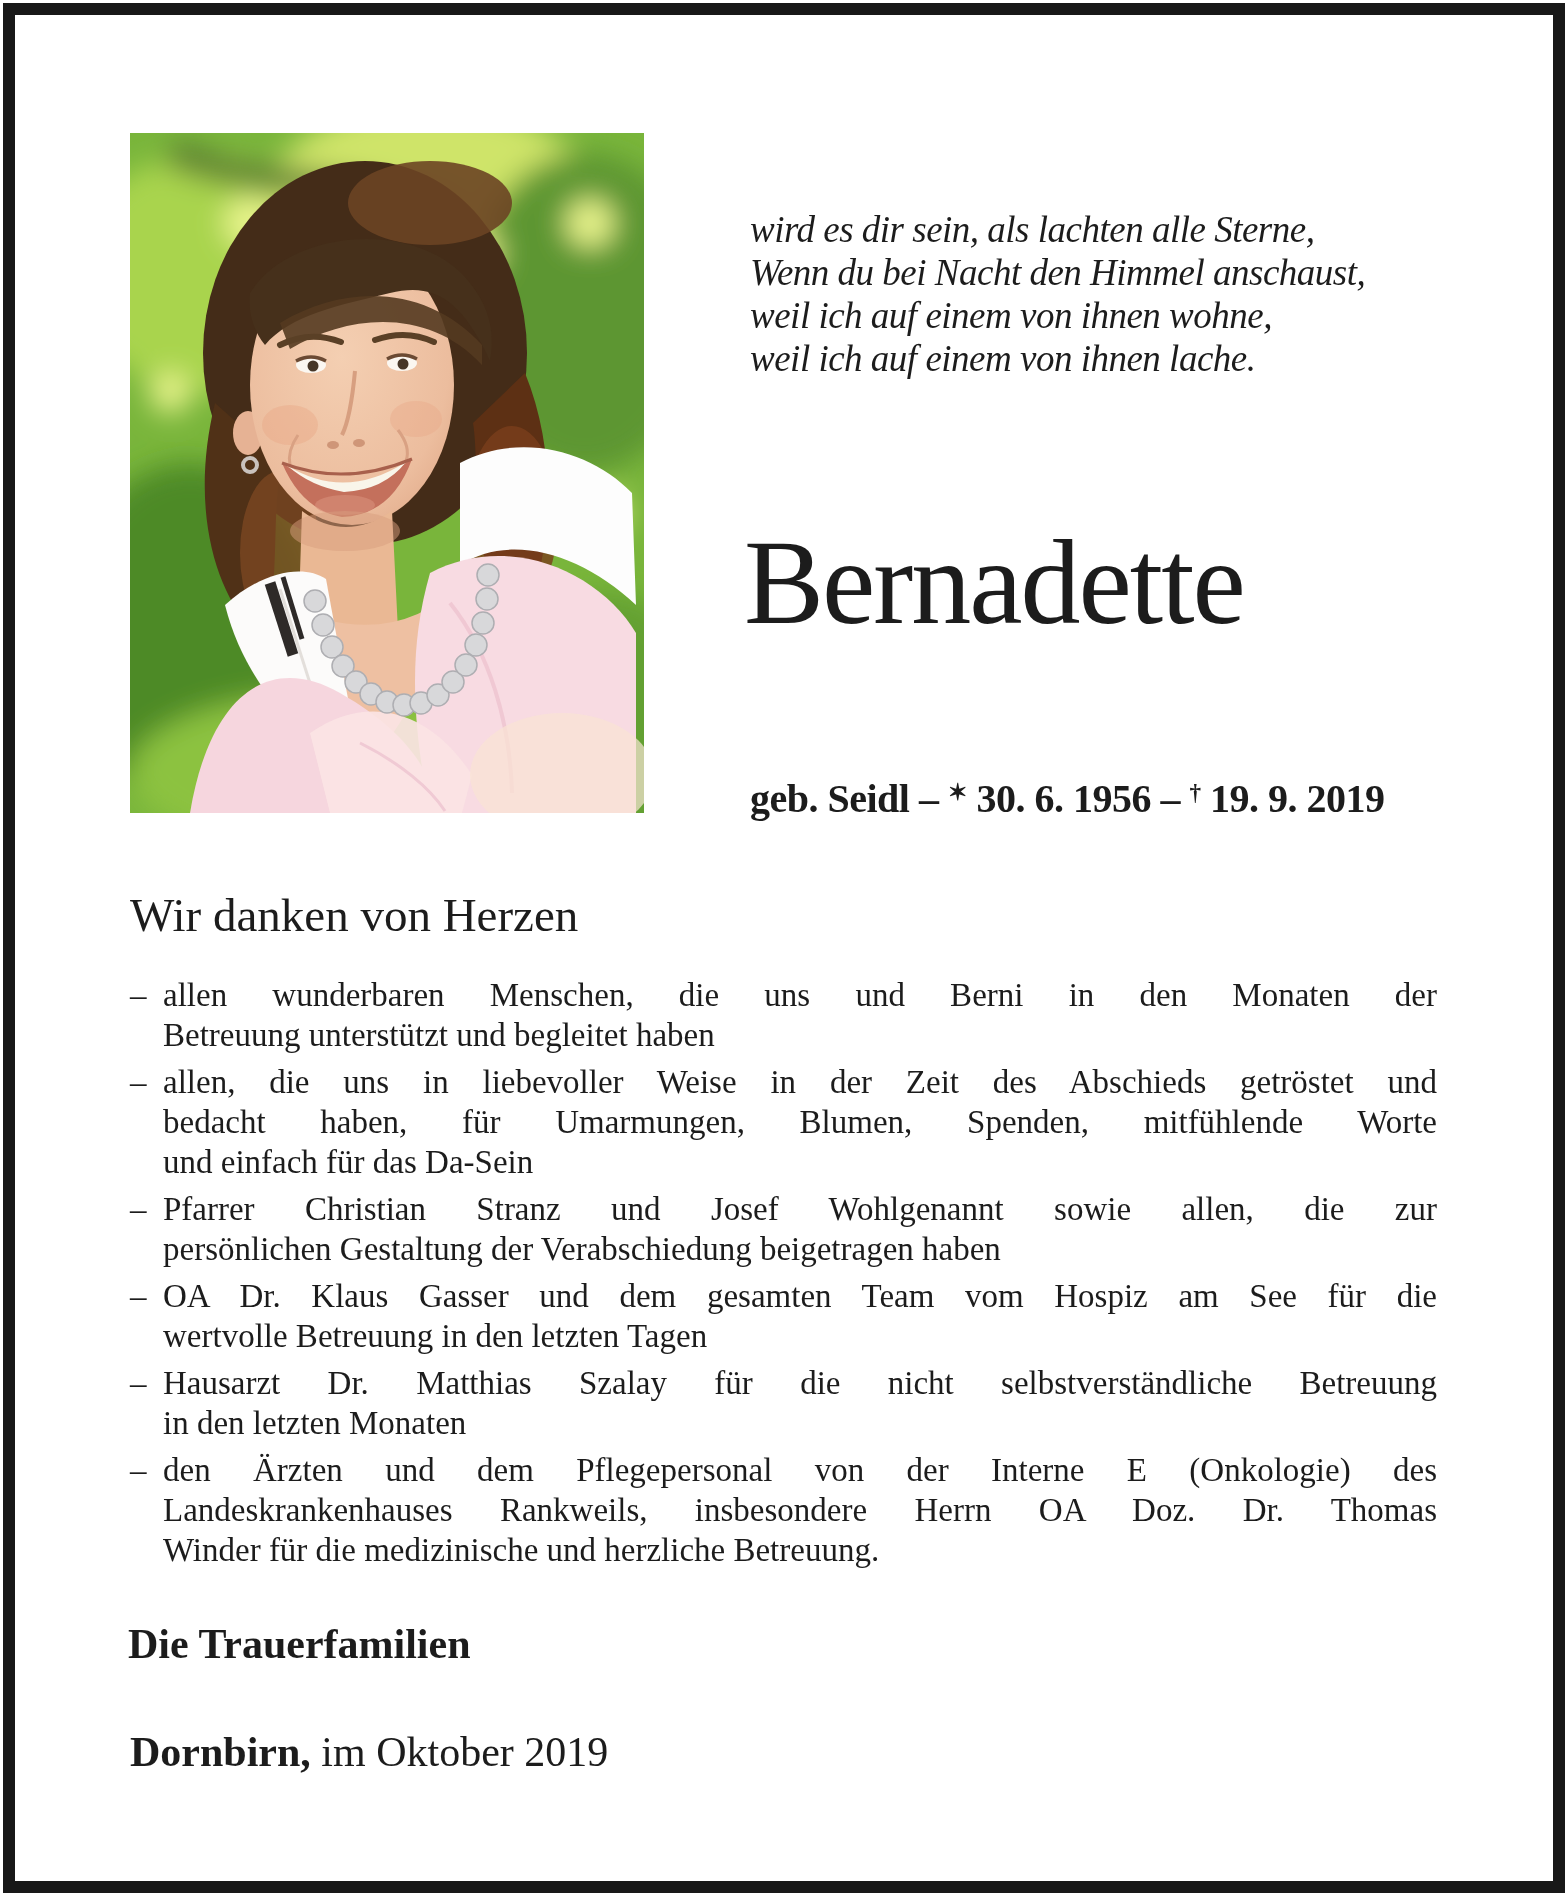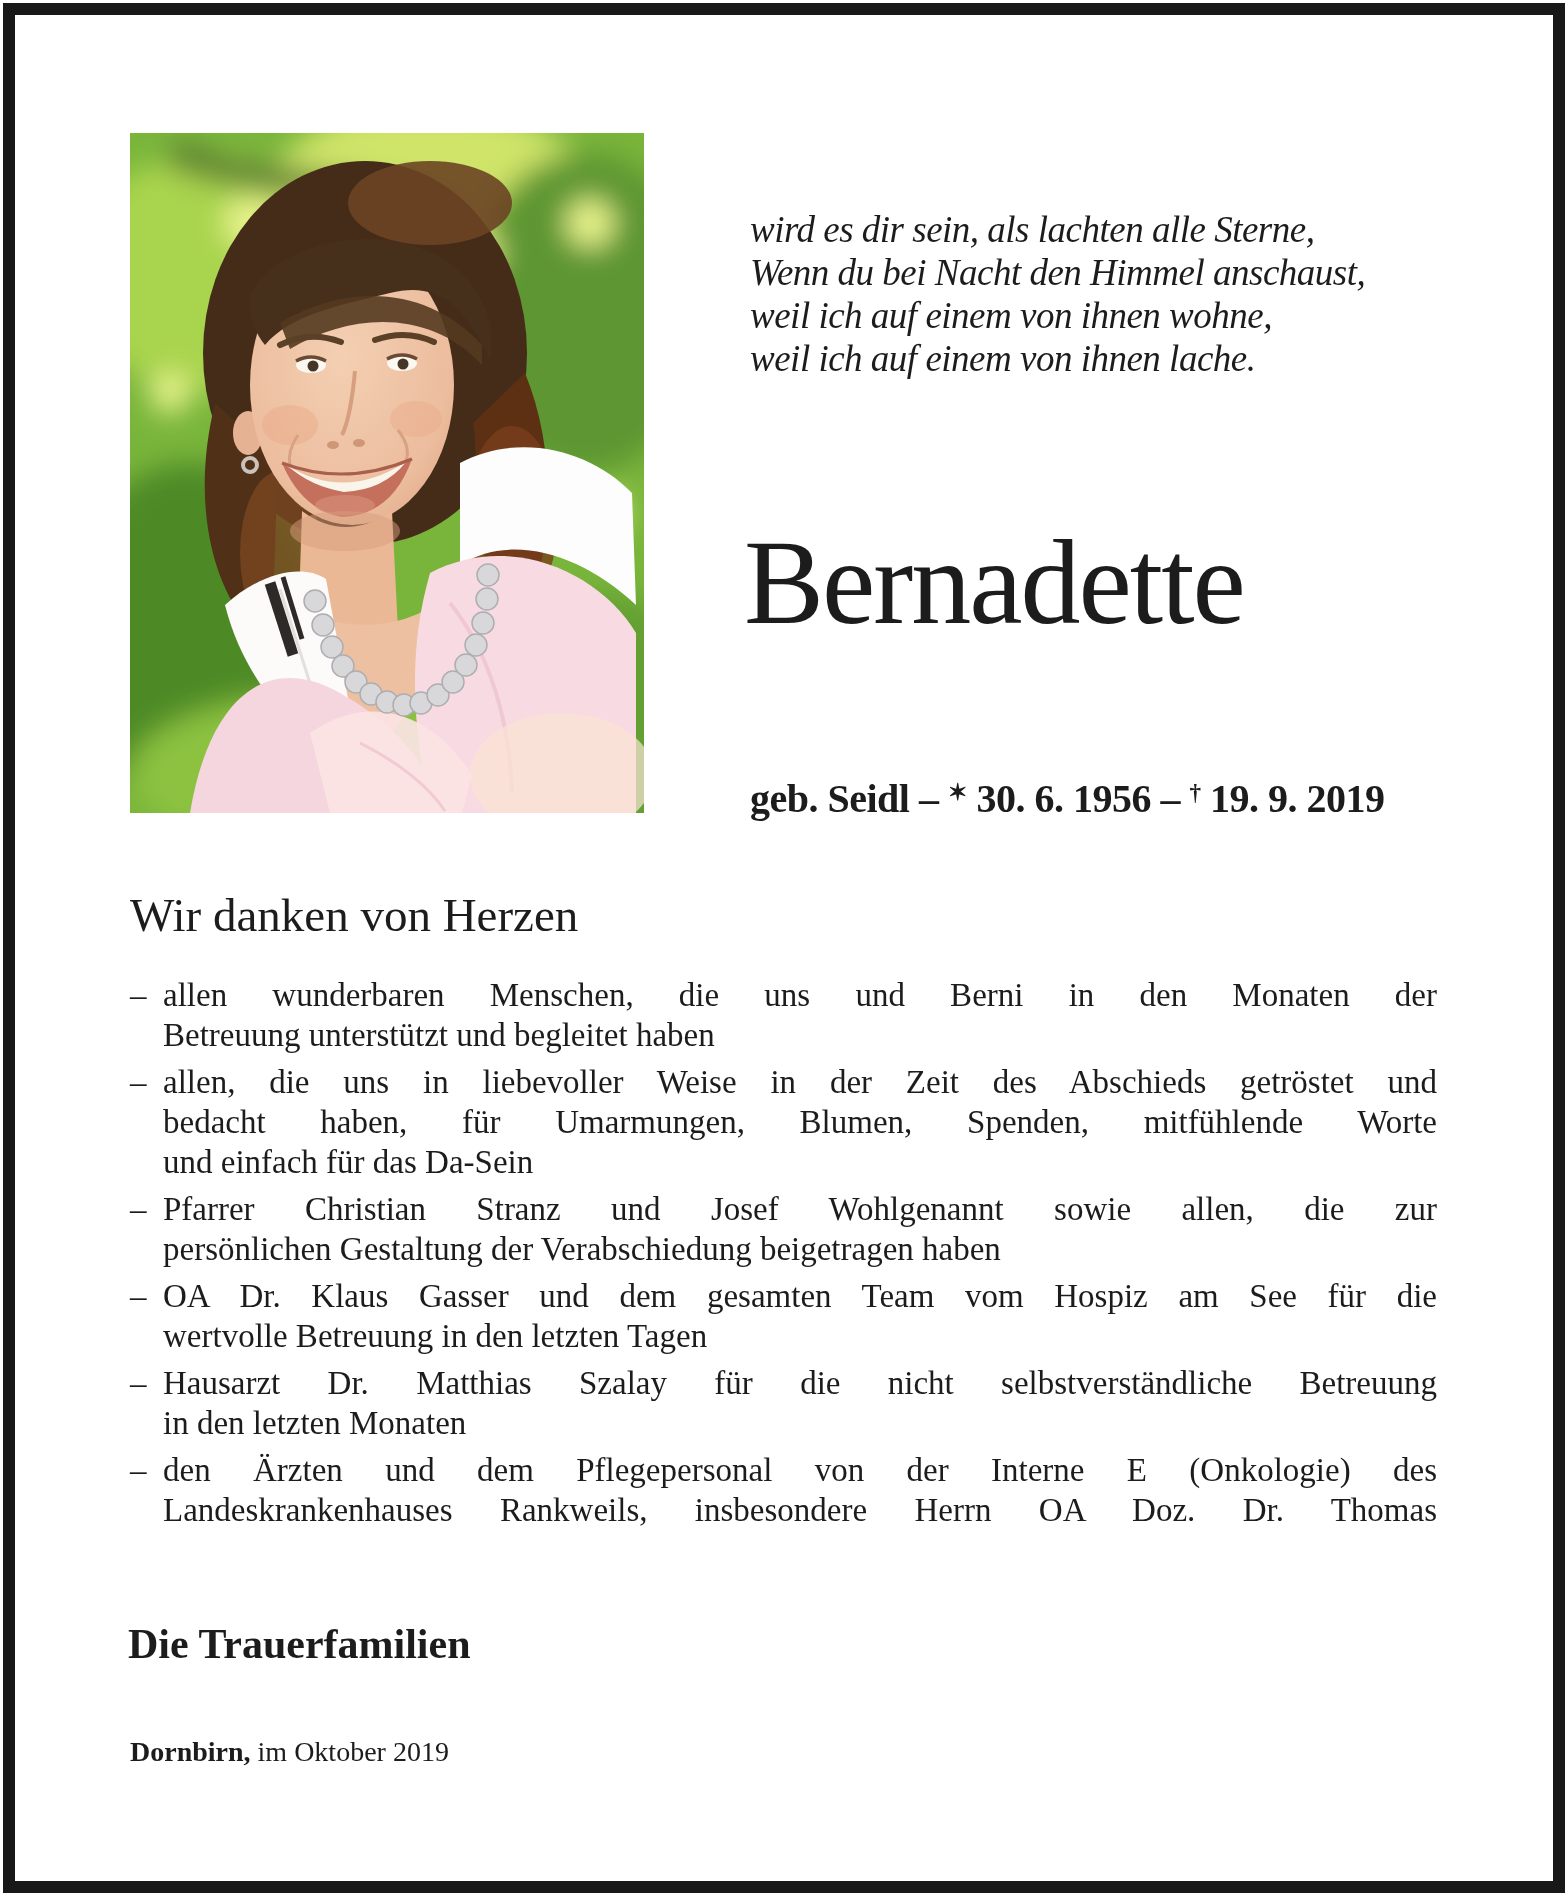--- a/index.html
+++ b/index.html
@@ -44,21 +44,21 @@
   .thanks-item { position:relative; padding-left:35px; margin-bottom:7px; }
   .thanks-item .dash { position:absolute; left:2px; top:0; }
   .jline { text-align:justify; text-align-last:justify; }
   .lline { text-align:left; }
   .signature {
     position:absolute; left:128px; top:1620px; width:1309px;
     text-align:left; font-weight:bold; font-size:42px; line-height:48px;
   }
   .footer {
     position:absolute; left:130px; top:1728px;
-    font-size:28px; line-height:48px;
+    font-size:42px; line-height:48px;
   }
   .footer .place { font-weight:bold; }
 </style>
 </head>
 <body>
 
 <div class="page">
   <div class="frame"></div>
 
   <svg class="photo" viewBox="0 0 514 680" aria-hidden="true">
@@ -214,20 +214,21 @@
     </div>
     <div class="thanks-item">
       <span class="dash">–</span>
       <div class="jline">Hausarzt Dr. Matthias Szalay für die nicht selbstverständliche Betreuung</div>
       <div class="lline">in den letzten Monaten</div>
     </div>
     <div class="thanks-item">
       <span class="dash">–</span>
       <div class="jline">den Ärzten und dem Pflegepersonal von der Interne E (Onkologie) des</div>
       <div class="jline">Landeskrankenhauses Rankweils, insbesondere Herrn OA Doz. Dr. Thomas</div>
+      <div class="lline">Winder für die medizinische und herzliche Betreuung.</div>
     </div>
   </div>
 
   <div class="signature">Die Trauerfamilien</div>
 
   <div class="footer">
     <span class="place">Dornbirn,</span>
     <span>im Oktober 2019</span>
   </div>
 </div>

